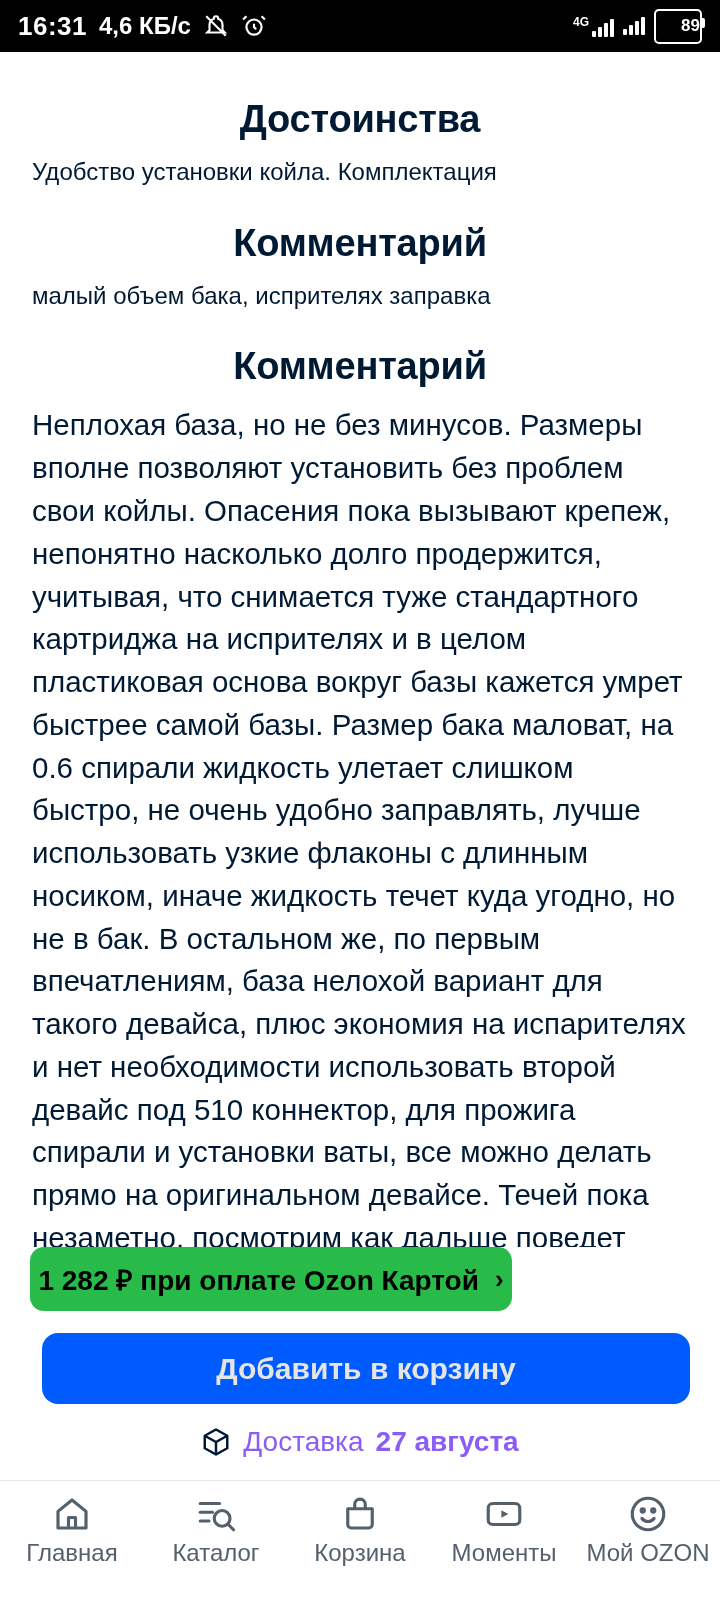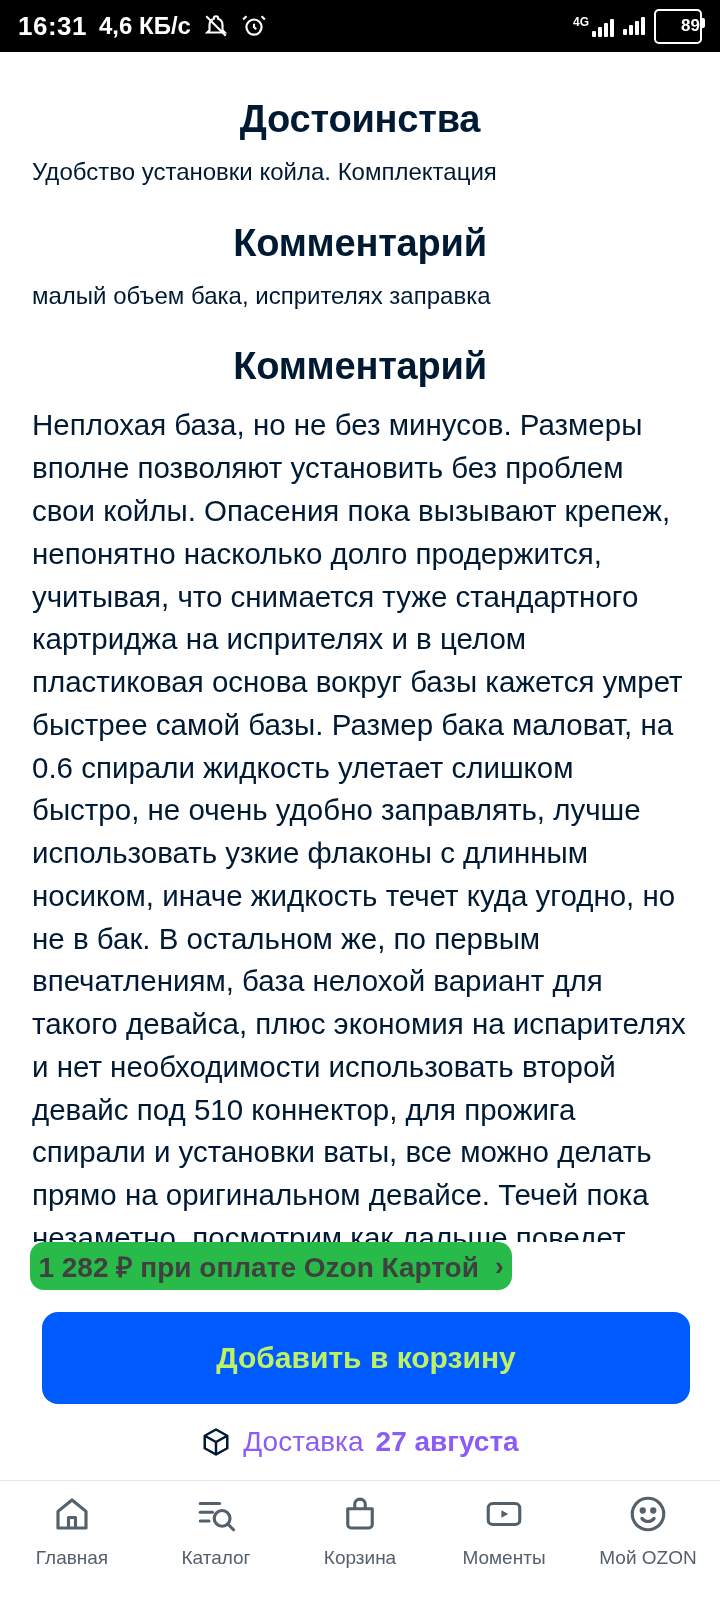--- a/index.html
+++ b/index.html
@@ -104,40 +104,40 @@
   
   .bottom {
     position: absolute;
     left: 0; right: 0; bottom: 0;
     background: #ffffff;
   }
   .ozon-card-pill {
     margin: 0 30px 0 30px;
     background: #29bb49;
     border-radius: 14px;
-    height: 48px;
+    height: 64px;
     display: flex;
     align-items: center;
     justify-content: center;
     gap: 16px;
-    color: #404040;
+    color: #000000;
     font-size: 28px;
     font-weight: bold;
     width: 482px;
   }
   .pill-chevron { font-size: 26px; font-weight: bold; }
   .cart-btn {
     margin: 22px 30px 0 42px;
     background: #005bff;
     border-radius: 16px;
-    height: 92px;
+    height: 71px;
     display: flex;
     align-items: center;
     justify-content: center;
-    color: #bef264;
+    color: #e5e5e5;
     font-size: 30px;
     font-weight: bold;
   }
   .delivery {
     margin-top: 22px;
     display: flex;
     align-items: center;
     justify-content: center;
     gap: 12px;
     font-size: 28px;
@@ -152,23 +152,23 @@
     border-top: 1px solid #e8e8e8;
     display: flex;
     align-items: flex-start;
     padding-top: 12px;
   }
   .tab {
     flex: 1;
     display: flex;
     flex-direction: column;
     align-items: center;
-    gap: 12px;
+    gap: 4px;
     color: #55606d;
-    font-size: 19px;
+    font-size: 24px;
   }
   .tab svg { width: 42px; height: 42px; display: block; }
 </style>
 </head>
 <body>
 
 <div class="statusbar">
   <div class="left">
     <span class="sb-clock">16:31</span>
     <span class="sb-speed">4,6 КБ/с</span>

